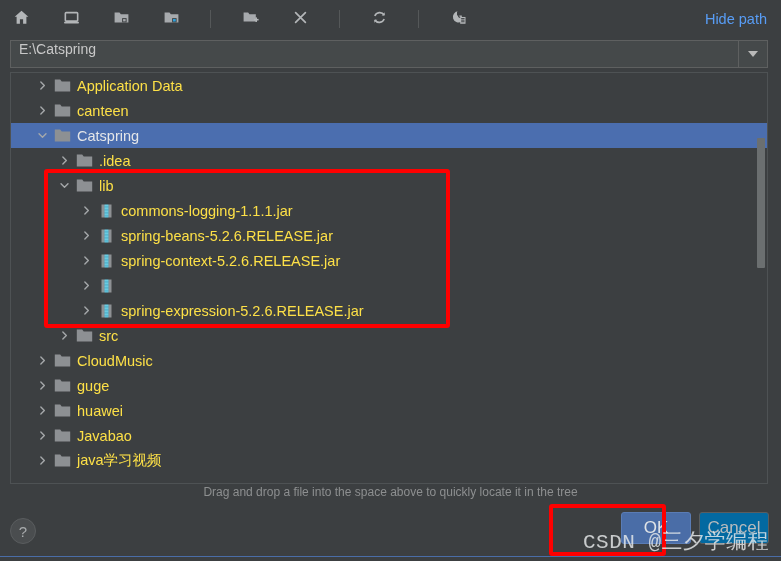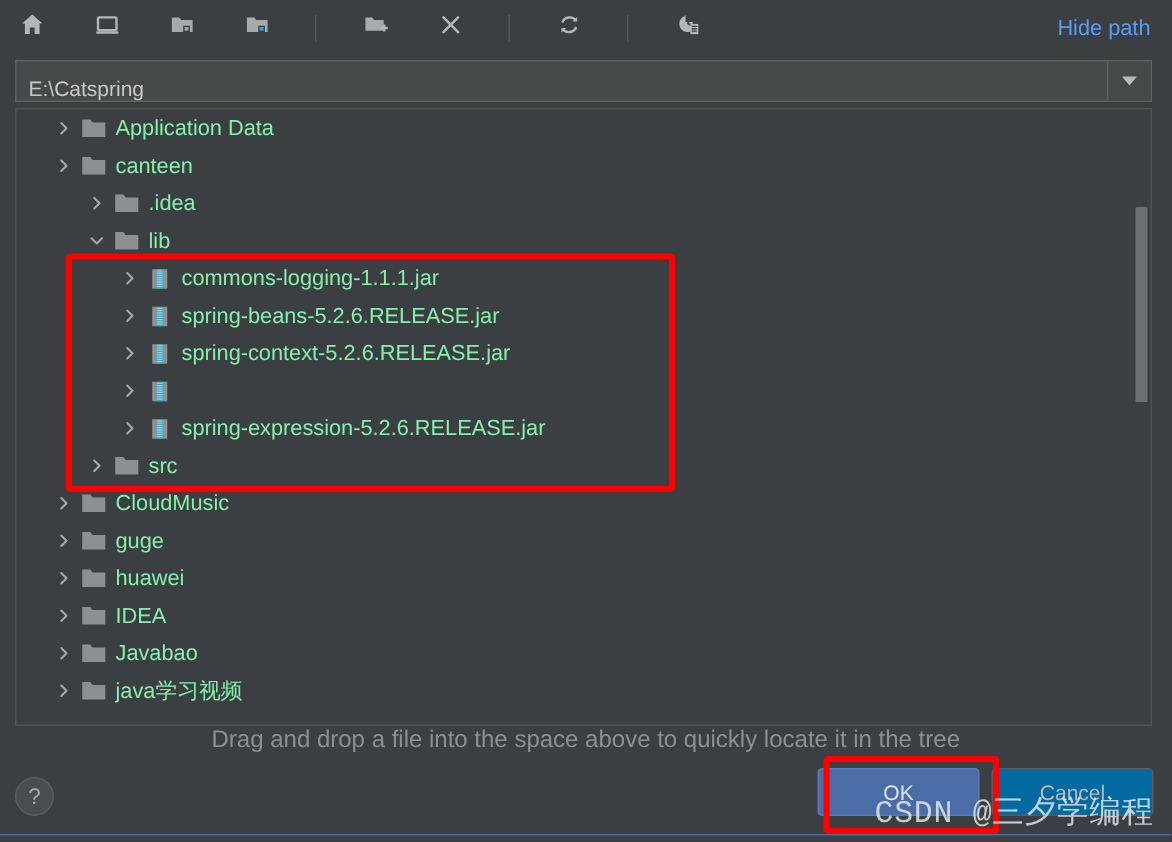--- a/index.html
+++ b/index.html
@@ -56,21 +56,21 @@
     left: 10px; top: 40px;
     width: 758px; height: 28px;
     box-sizing: border-box;
     display: flex;
     border: 1px solid #5e6060;
     background: #45494a;
   }
   #path-input-wrap {
     flex: 1;
     display: flex;
-    align-items: flex-end;
+    align-items: flex-start;
     padding-left: 8px;
     overflow: hidden;
   }
   #path-value {
     font-size: 14px;
     color: #c8c8c8;
     white-space: nowrap;
   }
   #path-dropdown-btn {
     width: 28px;
@@ -126,21 +126,21 @@
   .twisty svg { display: block; }
   .row-icon {
     width: 22px; height: 25px;
     display: flex;
     align-items: center;
     justify-content: center;
     flex: 0 0 22px;
   }
   .row-label {
     font-size: 14.5px;
-    color: #86efac;
+    color: #fde047;
     padding-left: 4px;
   }
 
   
   #tree-scrollbar {
     position: absolute;
     right: 1px; top: 1px;
     width: 11px; height: 410px;
     background: transparent;
   }
@@ -153,21 +153,21 @@
     background: #6b6f70;
     border-radius: 1px;
   }
 
   
   #drag-hint {
     position: absolute;
     left: 0; top: 485px;
     width: 781px;
     text-align: center;
-    font-size: 16px;
+    font-size: 12px;
     color: #8d8f90;
     cursor: default;
   }
   #help-button {
     position: absolute;
     left: 10px; top: 518px;
     width: 26px; height: 26px;
     border-radius: 50%;
     background: #4a4d4f;
     border: 1px solid #5a5d5f;
@@ -179,26 +179,26 @@
     cursor: default;
     box-sizing: border-box;
   }
   #button-bar {
     position: absolute;
     right: 12px; top: 512px;
     display: flex;
     gap: 8px;
   }
   .dlg-btn {
-    width: 108px; height: 32px;
+    width: 70px; height: 32px;
     border-radius: 3px;
     display: flex;
     align-items: center;
     justify-content: center;
-    font-size: 14px;
+    font-size: 17px;
     cursor: default;
     box-sizing: border-box;
   }
   #ok-button {
     background: #4a6da7;
     border: 1px solid #5a7cb5;
     color: #dfe3e7;
   }
   #cancel-button {
     background: #0369a1;
@@ -367,20 +367,34 @@
             <path d="M4.2 2.2 8 6 4.2 9.8" fill="none" stroke="#a6a9ab" stroke-width="1.5" stroke-linecap="round" stroke-linejoin="round"></path>
           </svg>
         </div>
         <div class="row-icon">
           <svg width="17" height="15" viewBox="0 0 17 15">
             <path d="M0.8 1.6h5.4l1.5 2H16.2v9.8H0.8z" fill="#8d9093"></path>
           </svg>
         </div>
         <div class="row-label">canteen</div>
       </div>
+      <div class="tree-row selected">
+        <div style="width:22px;height:25px;flex:0 0 22px"></div>
+        <div class="twisty">
+          <svg width="11" height="11" viewBox="0 0 12 12">
+            <path d="M2.2 4.2 6 8 9.8 4.2" fill="none" stroke="#a6a9ab" stroke-width="1.5" stroke-linecap="round" stroke-linejoin="round"></path>
+          </svg>
+        </div>
+        <div class="row-icon">
+          <svg width="17" height="15" viewBox="0 0 17 15">
+            <path d="M0.8 1.6h5.4l1.5 2H16.2v9.8H0.8z" fill="#8d9093"></path>
+          </svg>
+        </div>
+        <div class="row-label">Catspring</div>
+      </div>
       <div class="tree-row">
         <div style="width:44px;height:25px;flex:0 0 44px"></div>
         <div class="twisty">
           <svg width="11" height="11" viewBox="0 0 12 12">
             <path d="M4.2 2.2 8 6 4.2 9.8" fill="none" stroke="#a6a9ab" stroke-width="1.5" stroke-linecap="round" stroke-linejoin="round"></path>
           </svg>
         </div>
         <div class="row-icon">
           <svg width="17" height="15" viewBox="0 0 17 15">
             <path d="M0.8 1.6h5.4l1.5 2H16.2v9.8H0.8z" fill="#8d9093"></path>
@@ -542,34 +556,20 @@
         <div class="twisty">
           <svg width="11" height="11" viewBox="0 0 12 12">
             <path d="M4.2 2.2 8 6 4.2 9.8" fill="none" stroke="#a6a9ab" stroke-width="1.5" stroke-linecap="round" stroke-linejoin="round"></path>
           </svg>
         </div>
         <div class="row-icon">
           <svg width="17" height="15" viewBox="0 0 17 15">
             <path d="M0.8 1.6h5.4l1.5 2H16.2v9.8H0.8z" fill="#8d9093"></path>
           </svg>
         </div>
-        <div class="row-label">IDEA</div>
-      </div>
-      <div class="tree-row">
-        <div style="width:22px;height:25px;flex:0 0 22px"></div>
-        <div class="twisty">
-          <svg width="11" height="11" viewBox="0 0 12 12">
-            <path d="M4.2 2.2 8 6 4.2 9.8" fill="none" stroke="#a6a9ab" stroke-width="1.5" stroke-linecap="round" stroke-linejoin="round"></path>
-          </svg>
-        </div>
-        <div class="row-icon">
-          <svg width="17" height="15" viewBox="0 0 17 15">
-            <path d="M0.8 1.6h5.4l1.5 2H16.2v9.8H0.8z" fill="#8d9093"></path>
-          </svg>
-        </div>
         <div class="row-label">Javabao</div>
       </div>
       <div class="tree-row">
         <div style="width:22px;height:25px;flex:0 0 22px"></div>
         <div class="twisty">
           <svg width="11" height="11" viewBox="0 0 12 12">
             <path d="M4.2 2.2 8 6 4.2 9.8" fill="none" stroke="#a6a9ab" stroke-width="1.5" stroke-linecap="round" stroke-linejoin="round"></path>
           </svg>
         </div>
         <div class="row-icon">

